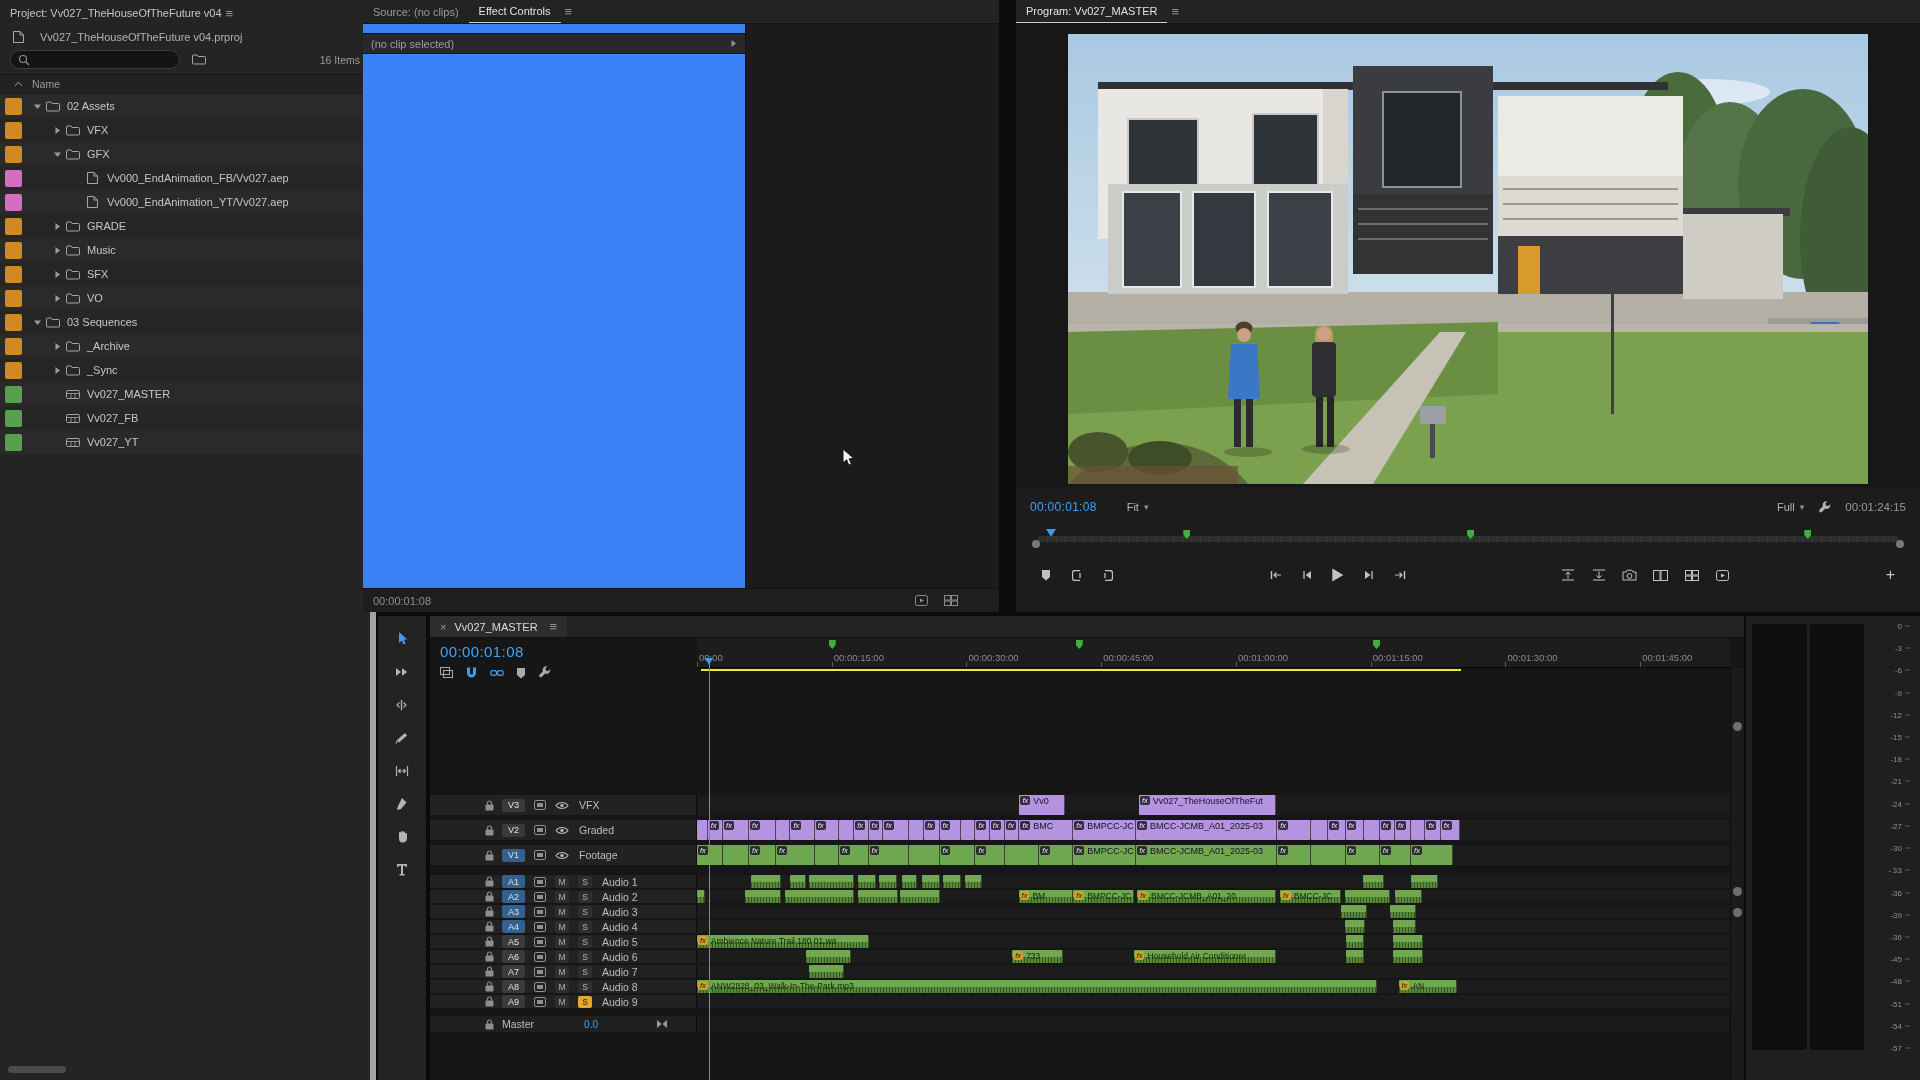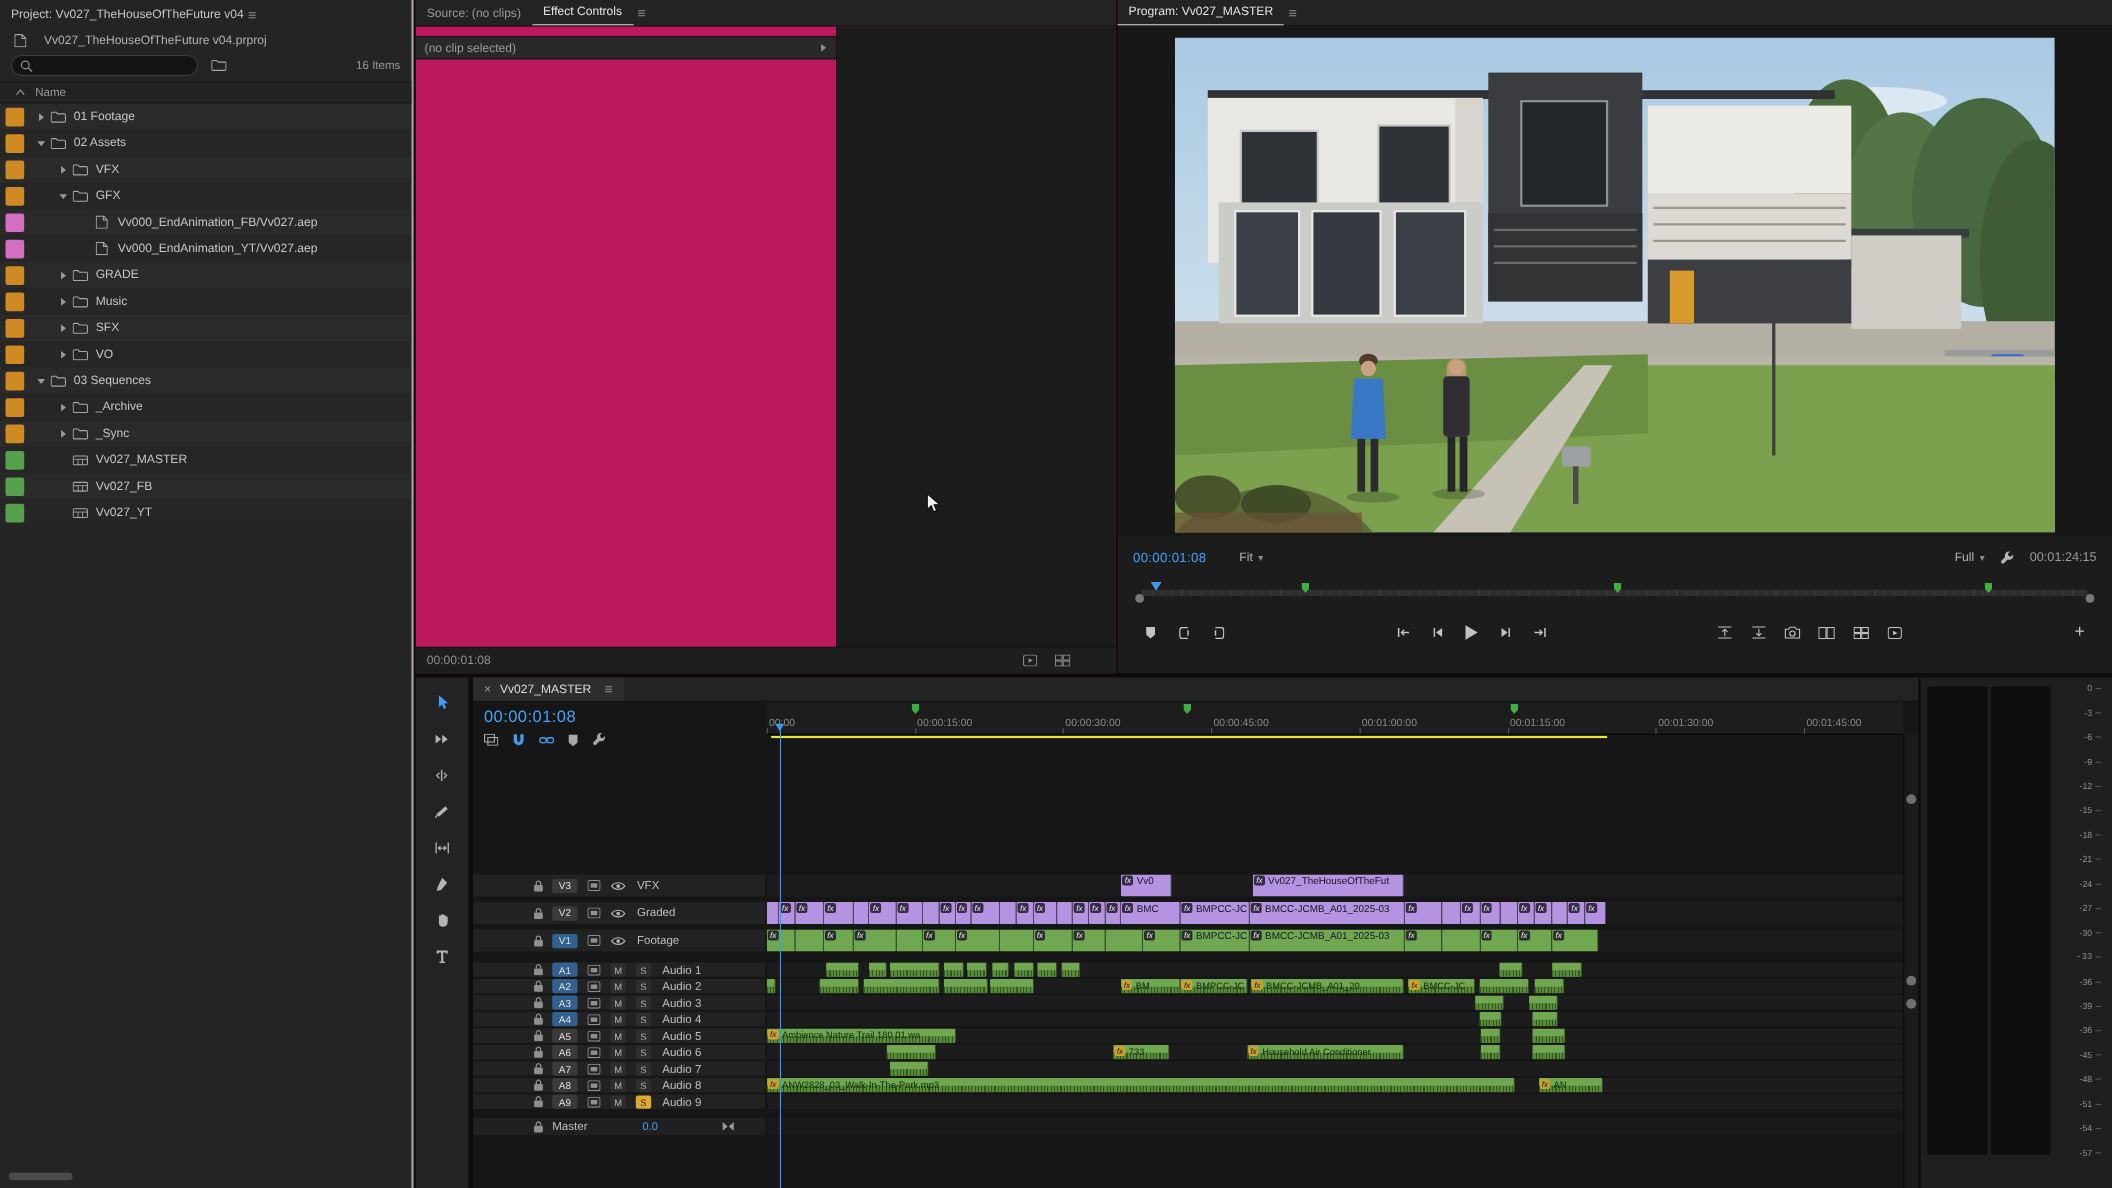--- a/index.html
+++ b/index.html
@@ -8,40 +8,40 @@
   .panel{position:absolute;}
   svg{display:block;}
 
   
   .tabbar{height:24px;display:flex;align-items:center;background:#232323;border-bottom:1px solid #141414;font-size:11px;color:#9a9a9a;}
   .tab{padding:0 10px;height:100%;display:flex;align-items:center;gap:6px;white-space:nowrap;}
   .tab.active{color:#e3e3e3;border-bottom:1px solid #cfcfcf;}
   .panelmenu{color:#8f8f8f;font-size:13px;margin-left:4px;}
 
   
-  #project-panel{left:0;top:0;width:376px;height:1080px;background:#242424;border-right:2px solid #a3a3a3;}
+  #project-panel{left:0;top:0;width:376px;height:1080px;background:#242424;border-right:6px solid #a3a3a3;}
   .pp-header{height:26px;display:flex;align-items:center;padding:0 10px;color:#c6c6c6;}
   .pp-file{display:flex;align-items:center;gap:7px;padding:5px 10px 4px;color:#b2b2b2;}
   .pp-searchrow{display:flex;align-items:center;padding:3px 10px 5px;gap:10px;}
   .pp-search{flex:0 0 170px;height:19px;background:#141414;border:1px solid #3d3d3d;border-radius:10px;display:flex;align-items:center;padding:0 7px;gap:5px;color:#8a8a8a;}
   .pp-search input{background:transparent;border:0;outline:0;color:#cfcfcf;width:130px;font-size:10.5px;font-family:inherit;}
   .pp-items{margin-left:auto;font-size:10.5px;color:#9a9a9a;}
   .pp-colhead{height:20px;display:flex;align-items:center;gap:9px;padding-left:14px;font-size:10.5px;color:#9a9a9a;border-top:1px solid #191919;border-bottom:1px solid #191919;background:#222;}
   #tree{overflow:hidden;}
   .tree-row{height:24px;display:flex;align-items:center;color:#c6c6c6;}
   .tree-row:nth-child(odd){background:#2a2a2a;}
   .tree-row:nth-child(even){background:#262626;}
   .chip{width:17px;height:17px;border-radius:2px;margin:0 9px 0 5px;flex:none;}
   .tchev{width:13px;flex:none;color:#9a9a9a;display:flex;justify-content:center;align-items:center;}
   .ticon{width:17px;flex:none;color:#a6a6a6;display:flex;justify-content:center;align-items:center;margin-right:6px;}
   .tlabel{white-space:nowrap;}
   .pp-hscroll{position:absolute;left:8px;bottom:7px;width:58px;height:7px;border-radius:4px;background:#4b4b4b;}
 
   
-  #ec-panel{left:378px;top:0;width:636px;height:612px;background:#be185d;}
+  #ec-panel{left:363px;top:0;width:636px;height:612px;background:#3b82f6;}
   .ec-strip{position:absolute;top:33px;left:0;width:382px;height:21px;background:#292929;border-top:1px solid #121212;border-bottom:1px solid #121212;display:flex;align-items:center;padding:0 8px;color:#9c9c9c;}
   .ec-strip .exp{margin-left:auto;color:#8f8f8f;}
   .ec-divider{position:absolute;top:24px;left:382px;bottom:0;width:1px;background:#121212;}
   .ec-right{position:absolute;top:24px;left:383px;right:0;bottom:0;background:#1b1b1b;}
   .ec-bottom{position:absolute;left:0;right:0;bottom:0;height:24px;display:flex;align-items:center;padding:0 10px;color:#8f8f8f;border-top:1px solid #141414;background:#1e1e1e;}
   .ec-bottom .ec-icons{position:absolute;left:552px;display:flex;gap:16px;color:#8a8a8a;}
 
   
   #program-panel{left:1016px;top:0;width:904px;height:612px;background:#1c1c1c;}
   .pg-videowrap{position:absolute;top:25px;left:0;right:0;height:462px;background:#171717;display:flex;justify-content:center;}
@@ -162,35 +162,20 @@
   </div>
   <div class="pp-colhead">
     <span>
         <svg width="9" height="6" viewBox="0 0 9 6">
           <path d="M1 5 L4.5 1 L8 5" fill="none" stroke="currentColor"></path>
         </svg>
       </span>
     <span>Name</span>
   </div>
   <div id="tree">
-      <div class="tree-row">
-        <span class="chip" style="background: rgb(207, 138, 35);"></span>
-        <span style="display: inline-block; width: 0px;"></span>
-        <span class="tchev">
-          <svg width="7" height="9" viewBox="0 0 7 9">
-            <path d="M1.5 1 L6 4.5 L1.5 8 Z" fill="currentColor"></path>
-          </svg>
-        </span>
-        <span class="ticon">
-          <svg width="14" height="11" viewBox="0 0 14 11">
-            <path d="M0.5 2 a1 1 0 0 1 1 -1 H5 L6.2 2.5 H12.5 a1 1 0 0 1 1 1 V9 a1 1 0 0 1 -1 1 H1.5 a1 1 0 0 1 -1 -1 Z" fill="none" stroke="currentColor"></path>
-          </svg>
-        </span>
-        <span class="tlabel">01 Footage</span>
-      </div>
       <div class="tree-row">
         <span class="chip" style="background: rgb(207, 138, 35);"></span>
         <span style="display: inline-block; width: 0px;"></span>
         <span class="tchev">
           <svg width="9" height="7" viewBox="0 0 9 7">
             <path d="M1 1.5 L4.5 6 L8 1.5 Z" fill="currentColor"></path>
           </svg>
         </span>
         <span class="ticon">
           <svg width="14" height="11" viewBox="0 0 14 11">

